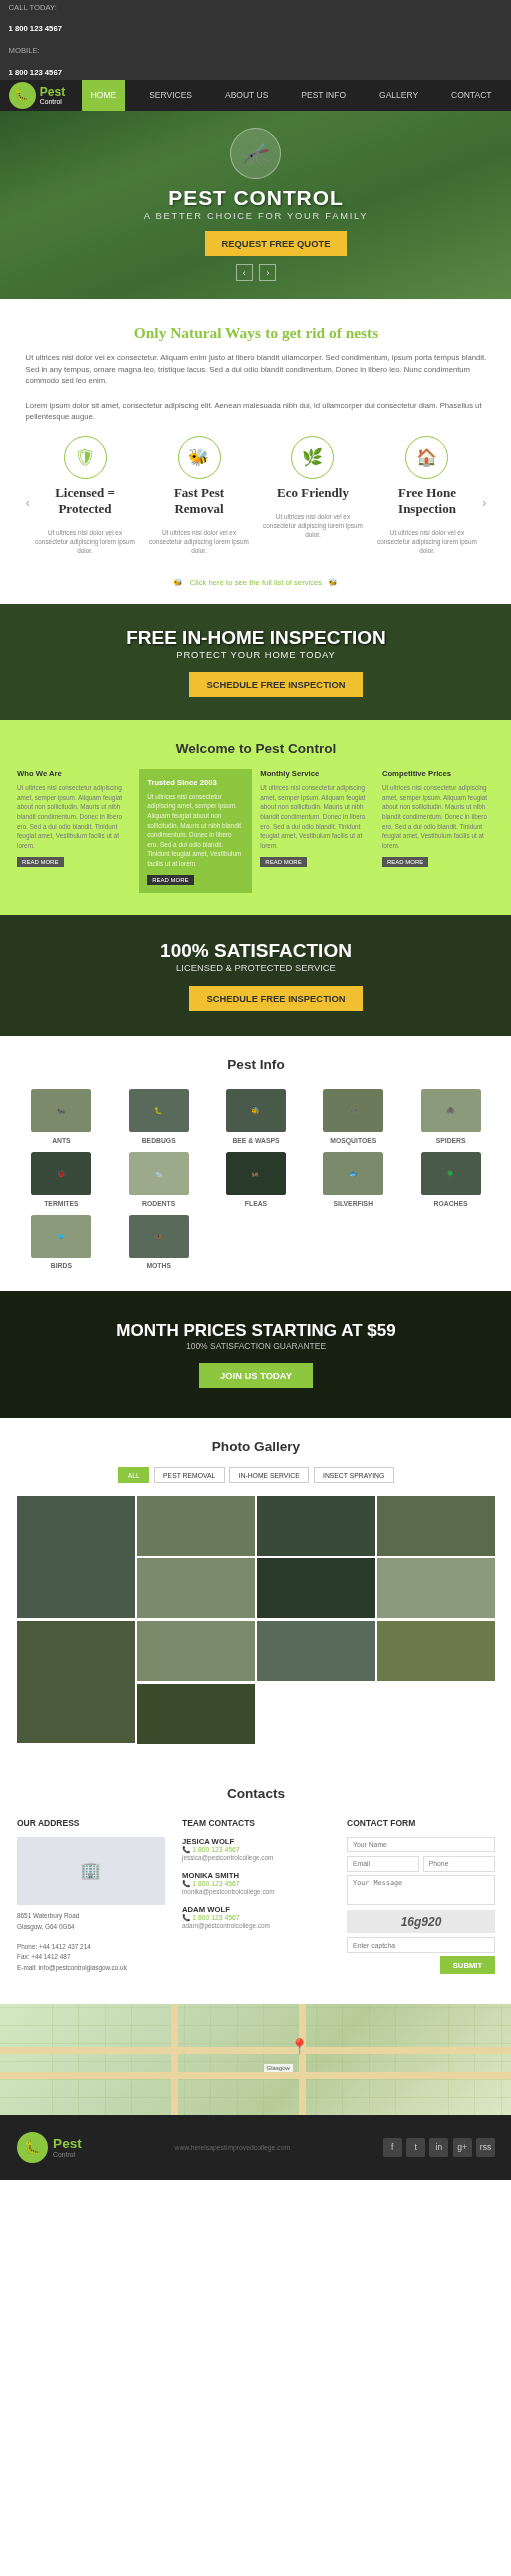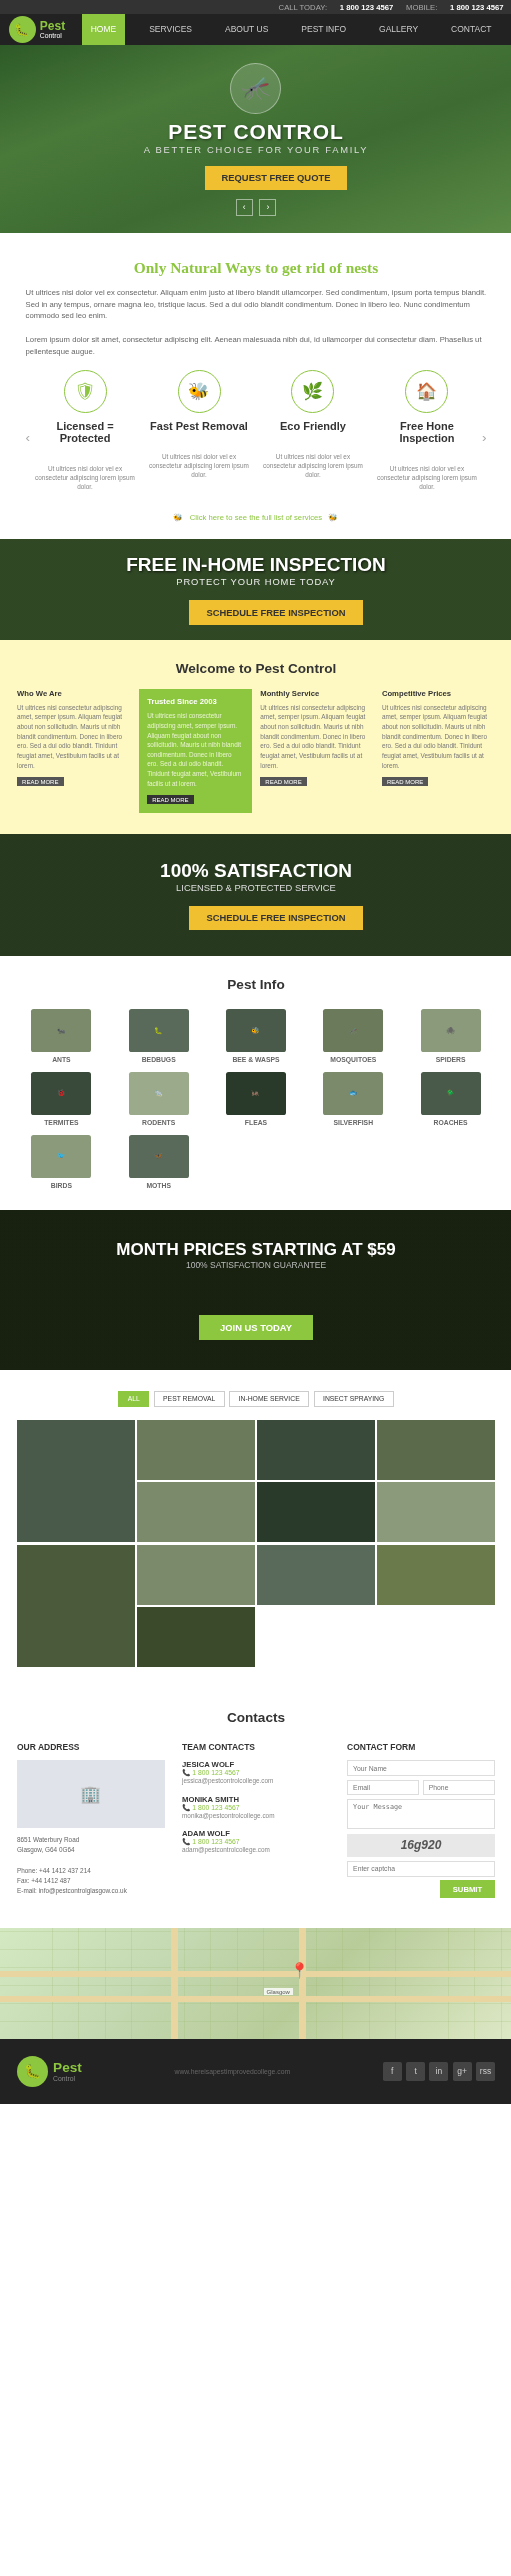--- a/index.html
+++ b/index.html
@@ -1,19 +1,19 @@
 <!DOCTYPE html>
 <html style="font-size:13.6px"><head>
   <meta charset="utf-8">
   <style>
     * { margin: 0; padding: 0; box-sizing: border-box; }
     body { font-family: Arial, sans-serif; font-size: 10.2px; color: #333; width: 512px; background: #fff; }
 
     
-    .top-bar { background: #333; color: #ccc; font-size: 7.7px; padding: 2.6px 8.5px; display: flex; justify-content: flex-end; gap: 12.8px; }
+    .top-bar { background: #333; color: #ccc; font-size: 7.7px; padding: 2.6px 8.5px; display: flex; justify-content: flex-end; gap: 12.8px; flex-direction: column; }
     .top-bar span { color: #aaa; }
     .top-bar strong { color: #fff; }
 
     
     nav { background: #222; display: flex; align-items: center; padding: 0 8.5px; height: 31px; }
     .logo-nav { display: flex; align-items: center; gap: 4.3px; margin-right: 17px; }
     .logo-nav .logo-text { color: #8dc63f; font-size: 12px; font-weight: bold; line-height: 1; }
     .logo-nav .logo-sub { color: #fff; font-size: 6.8px; }
     nav ul { display: flex; list-style: none; gap: 16px; }
     nav ul li a { color: #ccc; text-decoration: none; font-size: 8.5px; padding: 0 8.5px; line-height: 31px; display: block; text-transform: uppercase; }
@@ -31,32 +31,32 @@
     .hero-arrow { width: 17px; height: 17px; border: 0.9px solid rgba(255,255,255,0.5); color: #fff; display: flex; align-items: center; justify-content: center; font-size: 8.5px; cursor: pointer; }
 
     
     .natural-ways { padding: 25.6px 25.6px 17px; }
     .natural-ways h2 { text-align: center; font-size: 15.4px; margin-bottom: 10.2px; color: #333; }
     .natural-ways h2 span { color: #8dc63f; font-family: Liberation Serif, serif; }
     .natural-ways .intro-text { font-size: 7.7px; color: #666; line-height: 1.5; margin-bottom: 12.8px; }
     .features-grid { display: grid; grid-template-columns: repeat(4, 1fr); gap: 12.8px; margin-bottom: 12.8px; }
     .feature-item { text-align: center; }
     .feature-icon { width: 43px; height: 43px; border: 1.7px solid #8dc63f; border-radius: 50%; margin: 0 auto 6.8px; display: flex; align-items: center; justify-content: center; font-size: 17px; color: #8dc63f; }
-    .feature-item h4 { font-size: 11px; font-weight: bold; color: #333; margin-bottom: 21px; }
+    .feature-item h4 { font-size: 13px; font-weight: bold; color: #333; margin-bottom: 12px; font-family: Liberation Serif, serif; }
     .feature-item p { font-size: 6.4px; color: #888; line-height: 1.4; }
     .services-link { text-align: center; font-size: 7.7px; color: #8dc63f; margin-top: 8.5px; }
     .services-link a { color: #8dc63f; text-decoration: none; }
 
     
-    .inspection-banner { background: linear-gradient(rgba(0,0,0,0.5), rgba(0,0,0,0.5)), #5a6a3a; padding: 15px; text-align: center; position: relative; min-height: 85px; display: flex; flex-direction: column; align-items: center; }
+    .inspection-banner { background: linear-gradient(rgba(0,0,0,0.5), rgba(0,0,0,0.5)), #5a6a3a; padding: 23px; text-align: center; position: relative; min-height: 85px; display: flex; flex-direction: column; align-items: center; }
     .inspection-banner h2 { color: #fff; font-size: 19px; font-weight: bold; text-transform: uppercase; text-shadow: 0.9px 0.9px 2.6px rgba(0,0,0,0.7); }
     .inspection-banner p { color: #eee; font-size: 9.4px; margin-bottom: 12.8px; letter-spacing: 0.9px; }
 
     
-    .welcome { padding: 21.3px 17px; background: #fef9c3; }
+    .welcome { padding: 21.3px 17px; background: #bef264; }
     .welcome h2 { text-align: center; font-size: 13.6px; margin-bottom: 12.8px; }
     .welcome-grid { display: grid; grid-template-columns: repeat(4, 1fr); gap: 8.5px; }
     .welcome-col h4 { font-size: 7.7px; font-weight: bold; margin-bottom: 5.1px; color: #333; }
     .welcome-col.green-col { background: #8dc63f; padding: 8.5px; }
     .welcome-col.green-col h4 { color: #fff; }
     .welcome-col.green-col p { color: #e8f5d0; }
     .welcome-col p { font-size: 6.4px; color: #777; line-height: 1.5; }
     .read-more { display: inline-block; margin-top: 6.8px; font-size: 6px; background: #555; color: #fff; padding: 1.7px 5.1px; text-decoration: none; }
     .welcome-col.green-col .read-more { background: #333; }
 
@@ -70,21 +70,21 @@
     .pest-info h2 { text-align: center; font-size: 13.6px; margin-bottom: 17px; }
     .pest-grid { display: grid; grid-template-columns: repeat(5, 1fr); gap: 8.5px; text-align: center; }
     .pest-item { display: flex; flex-direction: column; align-items: center; }
     .pest-img { width: 60px; height: 43px; background: #ddd; border-radius: 2.6px; margin-bottom: 4.3px; display: flex; align-items: center; justify-content: center; font-size: 17px; overflow: hidden; }
     .pest-item span { font-size: 6.8px; color: #666; text-transform: uppercase; font-weight: bold; }
 
     
     .prices-banner { background: linear-gradient(rgba(0,0,0,0.6), rgba(0,0,0,0.6)), #3a4a2a; padding: 30px; text-align: center; }
     .prices-banner h2 { color: #fff; font-size: 17px; font-weight: bold; text-transform: uppercase; }
     .prices-banner p { color: #bbb; font-size: 8.5px; margin-bottom: 12.8px; }
-    .btn-green { background: #8dc63f; color: #fff; border: none; padding: 6.8px 21.3px; font-size: 9.4px; font-weight: bold; cursor: pointer; text-transform: uppercase; margin-top: 32px; }
+    .btn-green { background: #8dc63f; color: #fff; border: none; padding: 6.8px 21.3px; font-size: 9.4px; font-weight: bold; cursor: pointer; text-transform: uppercase; }
 
     
     .gallery { padding: 21.3px 17px; }
     .gallery h2 { text-align: center; font-size: 13.6px; margin-bottom: 12.8px; }
     .gallery-tabs { display: flex; gap: 4.3px; justify-content: center; margin-bottom: 12.8px; }
     .gallery-tab { padding: 3.4px 8.5px; font-size: 6.8px; border: 0.9px solid #ccc; cursor: pointer; text-transform: uppercase; background: #fff; }
     .gallery-tab.active { background: #8dc63f; color: #fff; border-color: #8dc63f; }
     .gallery-grid { display: grid; grid-template-columns: repeat(4, 1fr); gap: 2.6px; }
     .gallery-cell { height: 60px; background: #888; overflow: hidden; display: flex; align-items: center; justify-content: center; }
     .gallery-cell.tall { grid-row: span 2; height: 122px; }
@@ -350,20 +350,21 @@
   </div>
 </div>
 
 <div class="prices-banner" style="background: linear-gradient(rgba(10,15,5,0.7),rgba(10,15,5,0.7)), #3a4a2a;">
   <h2>MONTH PRICES STARTING AT $59</h2>
   <p>100% SATISFACTION GUARANTEE</p>
   <button class="btn-green">Join Us Today</button>
 </div>
 
 <div class="gallery">
+  <h2>Photo Gallery</h2>
   <div class="gallery-tabs">
     <div class="gallery-tab active">ALL</div>
     <div class="gallery-tab">PEST REMOVAL</div>
     <div class="gallery-tab">IN-HOME SERVICE</div>
     <div class="gallery-tab">INSECT SPRAYING</div>
   </div>
   <div class="gallery-grid">
     <div class="gallery-cell tall gc2" style="background:#4a5a4a;"></div>
     <div class="gallery-cell gc1" style="background:#6a7a5a;"></div>
     <div class="gallery-cell gc3" style="background:#3a4a3a;"></div>

